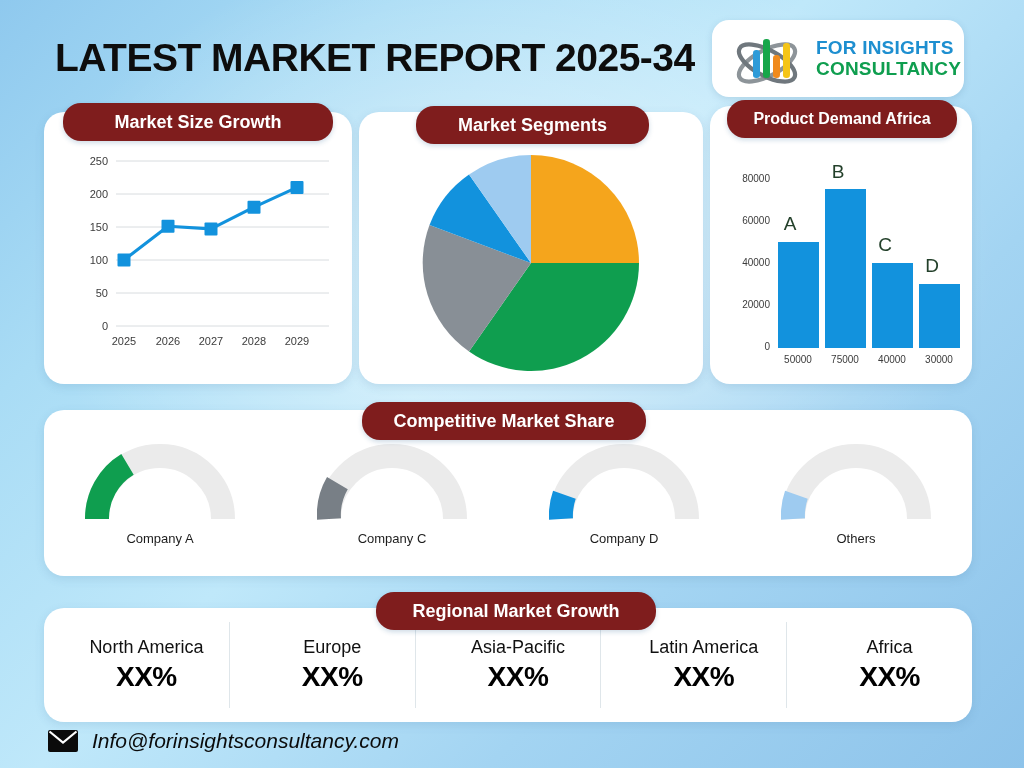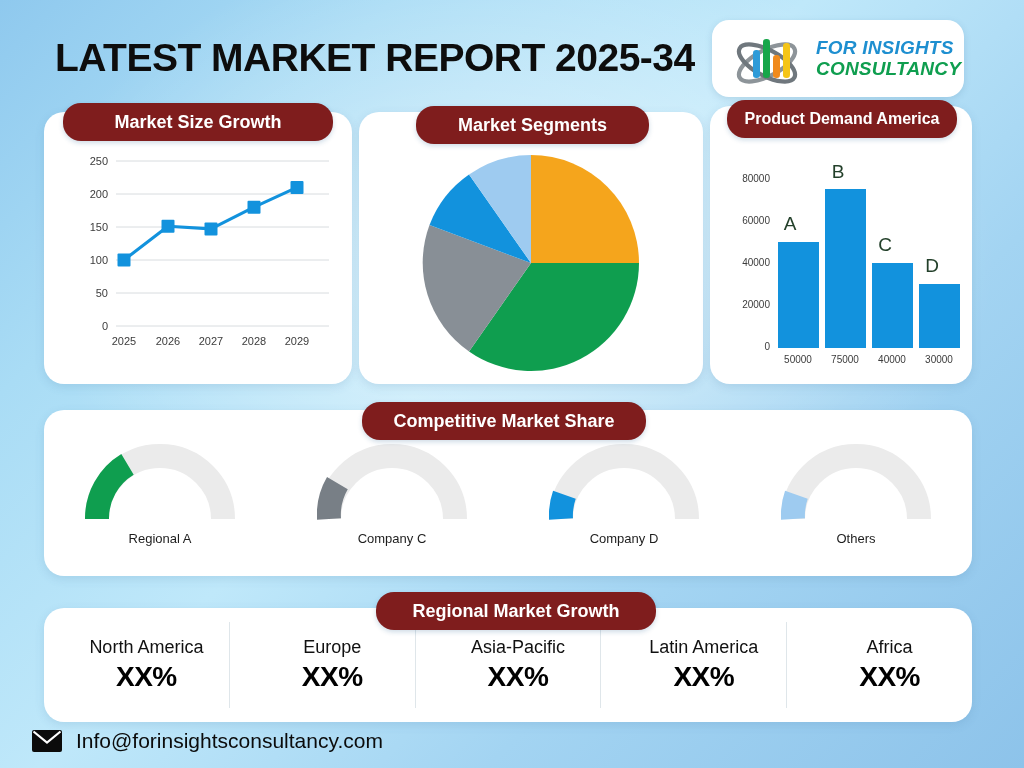--- a/index.html
+++ b/index.html
@@ -19,21 +19,21 @@
     font-size:39px; font-weight:700; color:#0d0d0d;
     letter-spacing:-0.5px; white-space:nowrap;
   }
   .logo-box {
     position:absolute; left:712px; top:20px; width:252px; height:77px;
     background:#ffffff; border-radius:17px;
     box-shadow:0 2px 7px rgba(60,110,150,0.18);
     display:flex; align-items:center; padding-left:14px; gap:8px;
   }
   .logo-mark { width:82px; height:60px; flex:none; }
-  .logo-text { display:flex; flex-direction:column; line-height:1.06;font-style:italic; }
+  .logo-text { display:flex; flex-direction:column; line-height:1.06; }
   .logo-l1 { font-size:19px; font-weight:800; color:#1e8fd0; letter-spacing:0.2px; }
   .logo-l2 { font-size:19px; font-weight:800; color:#0f9e4f; letter-spacing:0.2px; }
 
   
   .card {
     position:absolute; background:#ffffff; border-radius:20px;
     box-shadow:0 3px 10px rgba(70,120,160,0.16);
   }
   .badge {
     position:absolute; background:#7f1d1d; color:#fff;
@@ -80,21 +80,21 @@
     border-right:1px solid #dfe6ea;
     margin-left:20px;
   }
   .reg-cell:last-child { border-right:none; }
   .reg-name { font-size:18px; color:#111; }
   .reg-val  { font-size:28px; font-weight:700; color:#000; letter-spacing:-0.5px; }
 
   
   .footer { position:absolute; left:0; top:726px; width:1024px; height:42px; }
   .foot-item { position:absolute; display:flex; align-items:center; gap:14px; }
-  .foot-email { left:32px; top:3px; }
+  .foot-email { left:48px; top:3px;font-style:italic; }
   .foot-web   { left:578px; top:3px; }
   .foot-text { font-size:21px; color:#0b0b0b; white-space:nowrap; }
 </style>
 </head>
 <body>
 
 <div class="header">
   <div class="title">LATEST MARKET REPORT 2025-34</div>
 
   <div class="logo-box">
@@ -162,21 +162,21 @@
   <path d="M111,111 L219,111 A108,108 0 0,1 49.05,199.43 Z" fill="#0f9e4f"></path>
 
   <path d="M111,111 L49.05,199.43 A108,108 0 0,1 9.50,73.07 Z" fill="#888f96"></path>
 
   <path d="M111,111 L9.50,73.07 A108,108 0 0,1 49.05,22.57 Z" fill="#1292dd"></path>
 
   <path d="M111,111 L49.05,22.57 A108,108 0 0,1 111,3 Z" fill="#9ecbf0"></path>
 </svg>
 
 <div class="card card-bar"></div>
-<div class="badge badge-bar">Product Demand America</div>
+<div class="badge badge-bar">Product Demand Africa</div>
 <svg style="position:absolute;left:710px;top:148px;width:262px;height:230px" viewBox="0 0 262 230">
 
   <g class="tick-bar" text-anchor="end">
     <text x="60" y="34">80000</text>
     <text x="60" y="76">60000</text>
     <text x="60" y="118">40000</text>
     <text x="60" y="160">20000</text>
     <text x="60" y="202">0</text>
   </g>
   <g fill="#1292dd">
@@ -201,21 +201,21 @@
 
 <div class="card card-gauge"></div>
 <div class="badge badge-gauge">Competitive Market Share</div>
 <div class="gauge-row">
 
   <div class="gauge">
     <svg width="150" height="78" viewBox="0 0 150 78">
       <path d="M12,75 A63,63 0 0,1 138,75" fill="none" stroke="#ebebeb" stroke-width="24"></path>
       <path d="M12,75 A63,63 0 0,1 42.5,20.4" fill="none" stroke="#0f9e4f" stroke-width="24"></path>
     </svg>
-    <div class="gauge-label">Regional A</div>
+    <div class="gauge-label">Company A</div>
   </div>
 
 
   <div class="gauge">
     <svg width="150" height="78" viewBox="0 0 150 78">
       <path d="M12,75 A63,63 0 0,1 138,75" fill="none" stroke="#ebebeb" stroke-width="24"></path>
       <path d="M12,75 A63,63 0 0,1 20.4,39.1" fill="none" stroke="#787f86" stroke-width="24"></path>
     </svg>
     <div class="gauge-label">Company C</div>
   </div>

